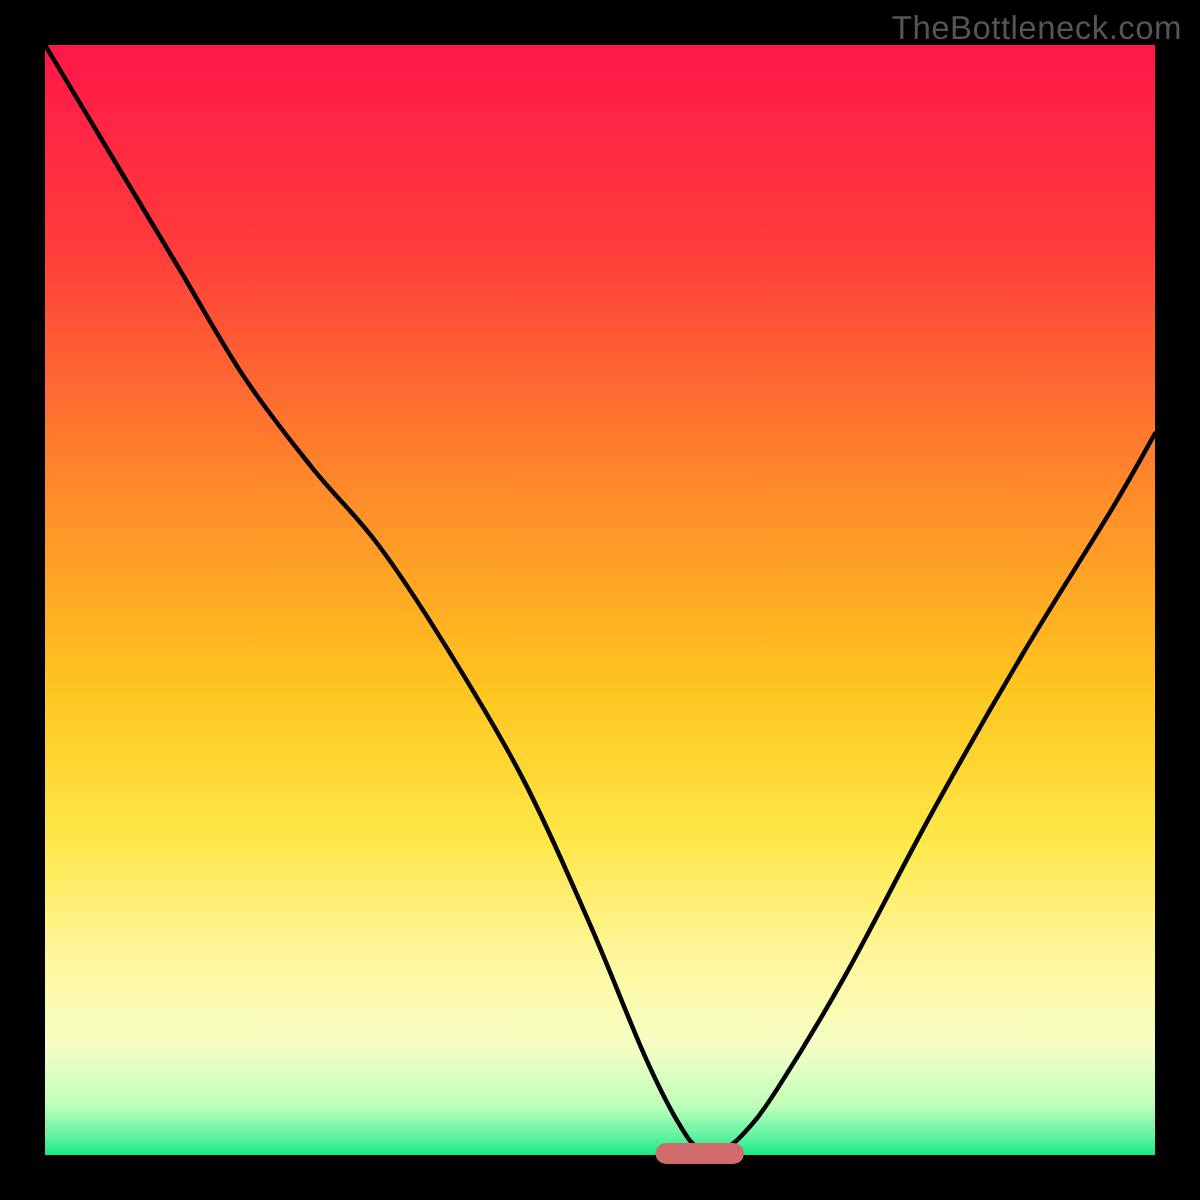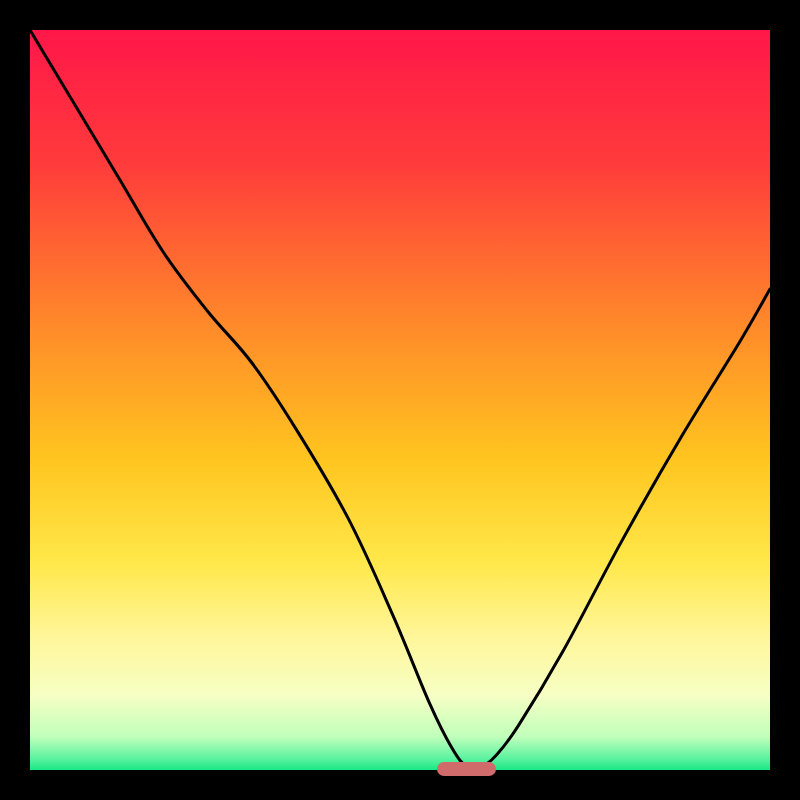--- a/index.html
+++ b/index.html
@@ -44,20 +44,21 @@
     height: 14px;
     border-radius: 7px;
     background: #cf6b6b;
     z-index: 3;
   }
 </style>
 </head>
 <body>
 <div class="frame">
 
+  <div class="watermark">TheBottleneck.com</div>
 
   <div class="plot">
     <svg id="plot-svg" viewBox="0 0 740 740" preserveAspectRatio="none">
         <defs>
           <linearGradient id="bg-grad" x1="0" y1="0" x2="0" y2="1">
             <stop offset="0%" stop-color="#ff1749"></stop>
             <stop offset="18%" stop-color="#ff3b3b"></stop>
             <stop offset="40%" stop-color="#ff8a2a"></stop>
             <stop offset="57.99999999999999%" stop-color="#ffc51f"></stop>
             <stop offset="72%" stop-color="#ffe84a"></stop>

